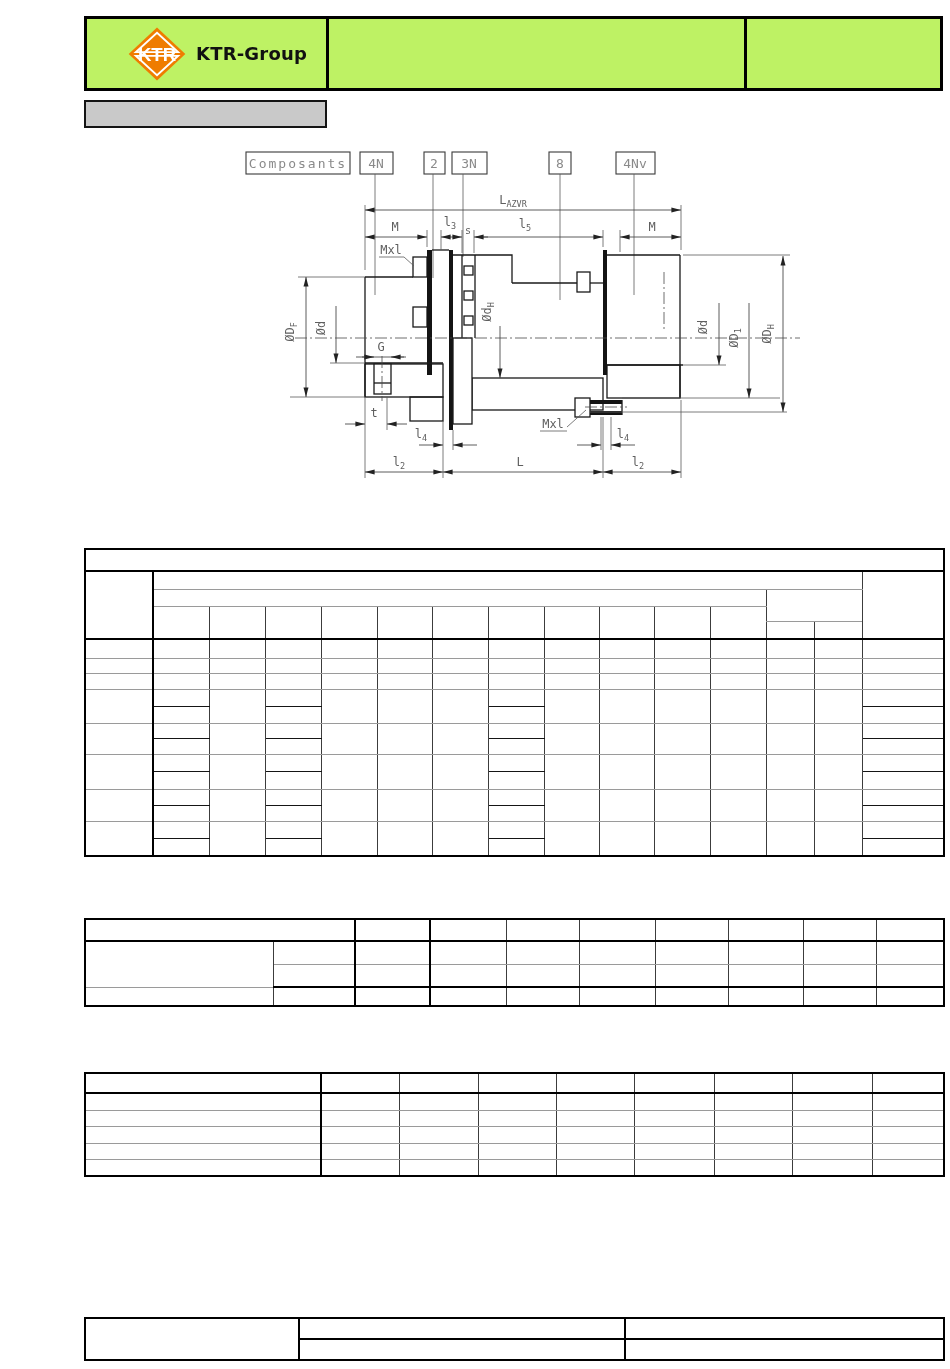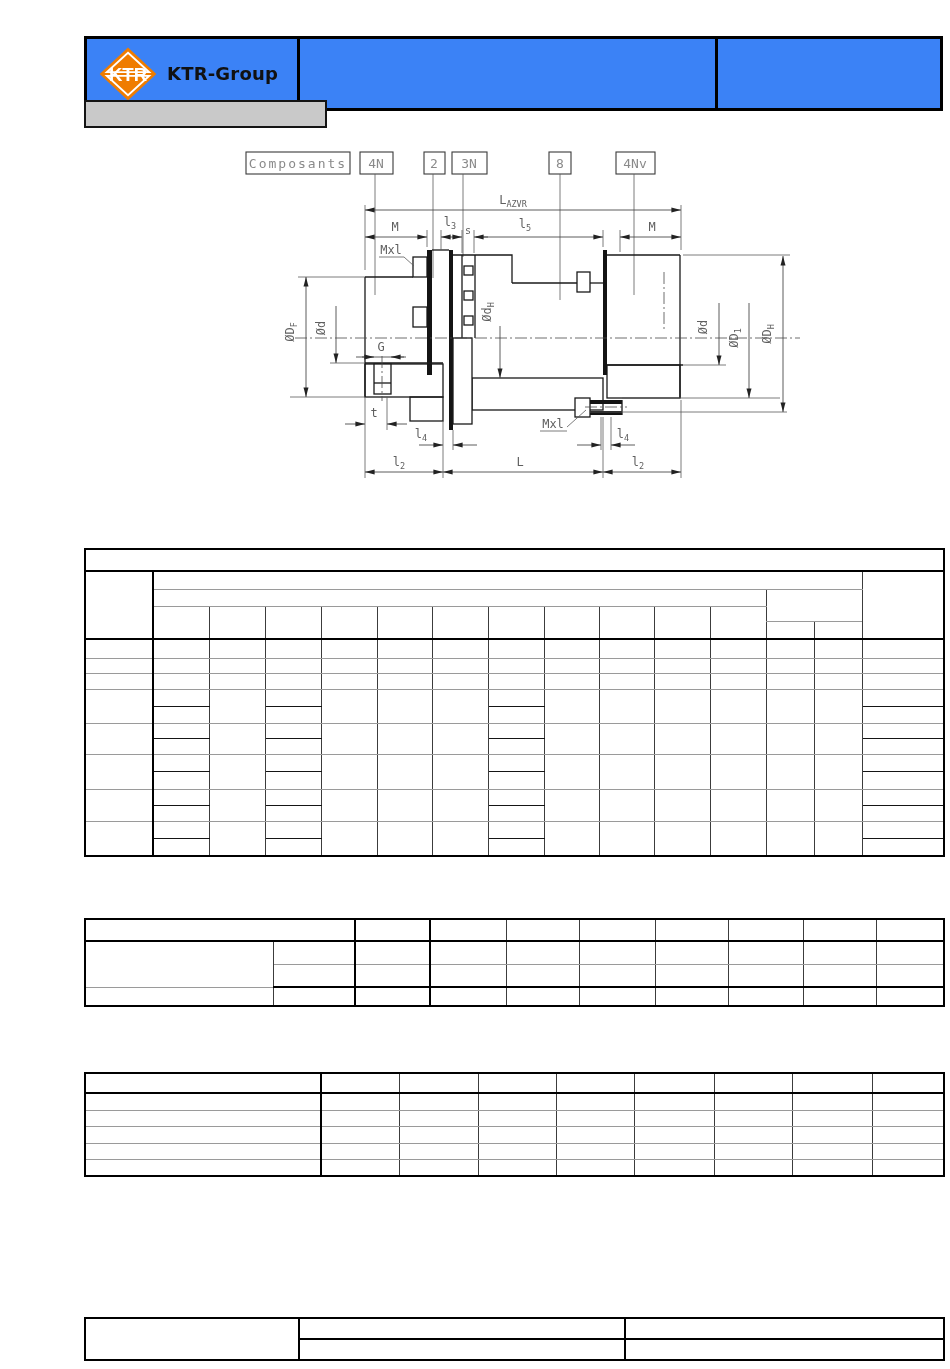--- a/index.html
+++ b/index.html
@@ -1,20 +1,20 @@
 <!DOCTYPE html>
 <html><head>
 <meta charset="utf-8">
 <style>
   html,body{margin:0;padding:0;background:#e8e8e8;}
   #page{position:relative;width:950px;height:1369px;background:#ffffff;overflow:hidden;
         font-family:"DejaVu Sans","Liberation Sans",sans-serif;}
   
-  #hdr{position:absolute;left:84px;top:36px;width:859px;height:75px;display:flex;
-       border:3px solid #000;box-sizing:border-box;background:#3b82f6;}
+  #hdr{position:absolute;left:84px;top:16px;width:859px;height:75px;display:flex;
+       border:3px solid #000;box-sizing:border-box;background:#bef264;padding-left:29px;}
   #hdr .cell{box-sizing:border-box;height:100%;}
   #hdr .c1{width:213px;border-right:3px solid #000;display:flex;align-items:center;padding-left:10px;}
   #hdr .c2{width:418px;border-right:3px solid #000;}
   #hdr .c3{flex:1;}
   #brand{font-weight:bold;font-size:18px;color:#111;margin-left:8px;letter-spacing:0.2px;}
   
   #graybar{position:absolute;left:84px;top:100px;width:243px;height:28px;background:#c9c9c9;
            border:2.5px solid #141414;box-sizing:border-box;}
   
   #drawsvg{position:absolute;left:0;top:145px;}

